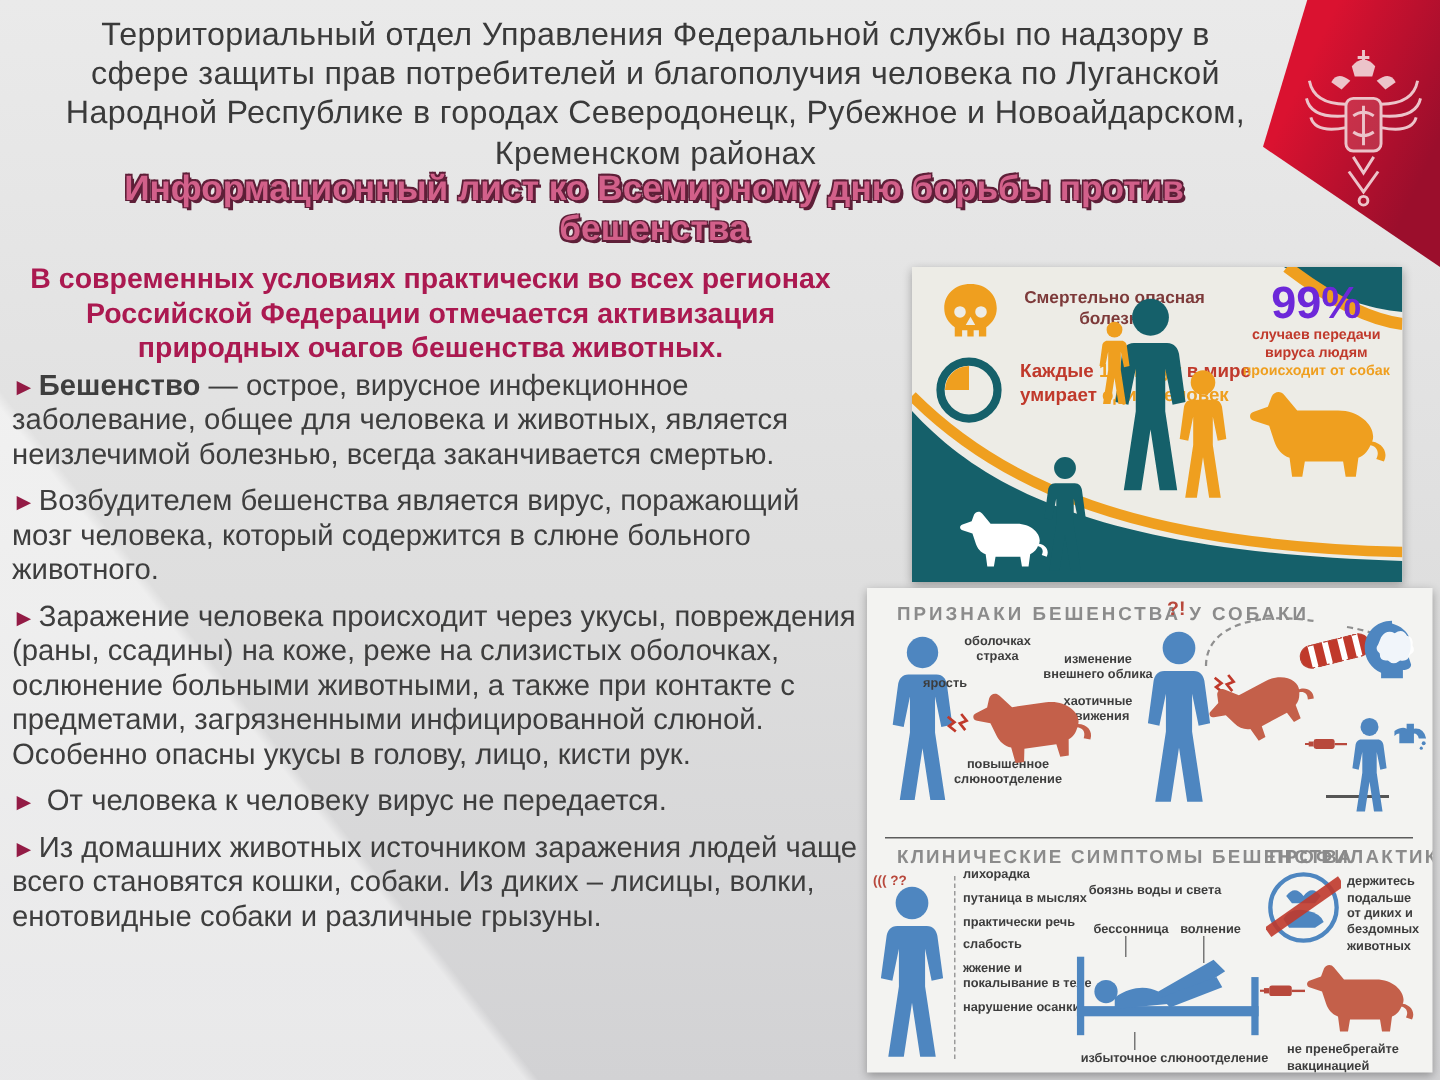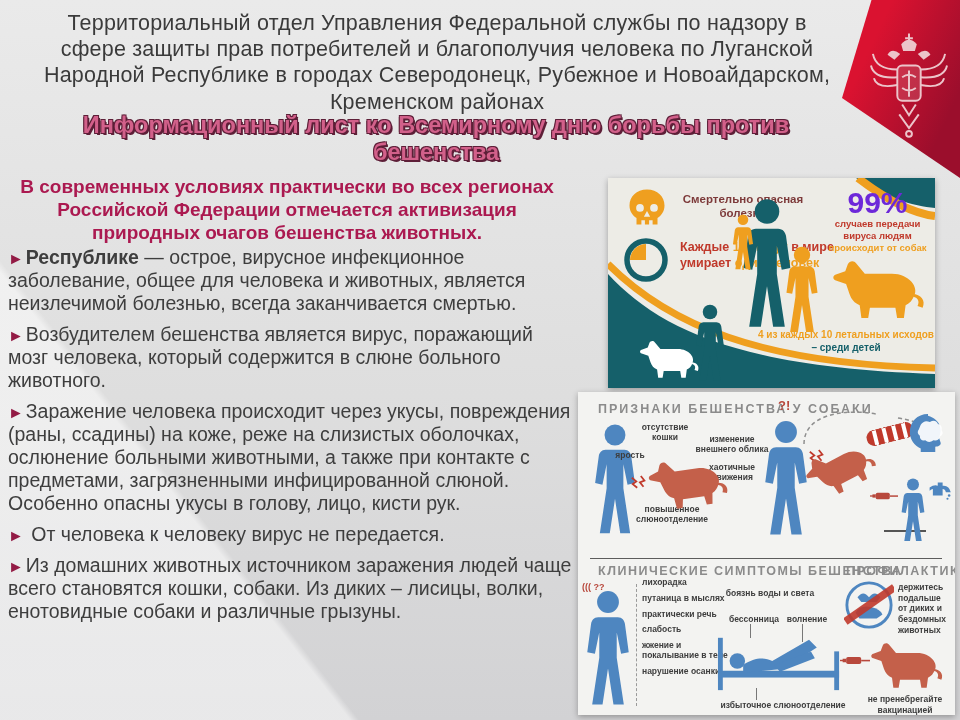--- a/index.html
+++ b/index.html
@@ -111,21 +111,21 @@
       <circle cx="40" cy="110" r="3"></circle>
     </svg>
   </div>
 
   <div class="abs org-title">Территориальный отдел Управления Федеральной службы по надзору в сфере защиты прав потребителей и благополучия человека по Луганской Народной Республике в городах Северодонецк, Рубежное и Новоайдарском, Кременском районах</div>
   <div class="abs doc-title">Информационный лист ко Всемирному дню борьбы против бешенства</div>
 
   <div class="abs intro">В современных условиях практически во всех регионах Российской Федерации отмечается активизация природных очагов бешенства животных.</div>
 
   <div class="abs body-col">
-    <p><span class="bullet">►</span><span class="b">Республике</span><span> — острое, вирусное инфекционное заболевание, общее для человека и животных, является неизлечимой болезнью, всегда заканчивается смертью.</span></p>
+    <p><span class="bullet">►</span><span class="b">Бешенство</span><span> — острое, вирусное инфекционное заболевание, общее для человека и животных, является неизлечимой болезнью, всегда заканчивается смертью.</span></p>
     <p><span class="bullet">►</span><span>Возбудителем бешенства является вирус, поражающий мозг человека, который содержится в слюне больного животного.</span></p>
     <p><span class="bullet">►</span><span>Заражение человека происходит через укусы, повреждения (раны, ссадины) на коже, реже на слизистых оболочках, ослюнение больными животными, а также при контакте с предметами, загрязненными инфицированной слюной. Особенно опасны укусы в голову, лицо, кисти рук.</span></p>
     <p><span class="bullet">►</span><span> От человека к человеку вирус не передается.</span></p>
     <p><span class="bullet">►</span><span>Из домашних животных источником заражения людей чаще всего становятся кошки, собаки. Из диких – лисицы, волки, енотовидные собаки и различные грызуны.</span></p>
   </div>
 
 
   <div class="abs info1">
     <svg class="abs" style="left:0;top:0" width="327" height="210" viewBox="0 0 327 210">
       <path d="M248 0 C278 20 305 28 327 30 L327 0 Z" fill="#15606a"></path>
@@ -164,31 +164,30 @@
         <use href="#sym-dog"></use>
       </svg>
 
     <svg class="abs" style="left:86px;top:126px;fill:#15606a" width="32" height="80" viewBox="0 0 44 110">
         <use href="#sym-person"></use>
       </svg>
     <svg class="abs flip" style="left:26px;top:158px;fill:#ffffff" width="66" height="46" viewBox="0 0 120 80">
         <use href="#sym-dog"></use>
       </svg>
 
-    <div class="abs i1-children"><span class="or-t">4 из каждых 10 летальных исходов </span><span class="teal-t">– среди детей</span></div>
     <div class="abs i1-cta">Вакцинируй свою собаку. Убереги себя от смертельной опасности</div>
   </div>
 
   <div class="abs info2">
     <div class="abs i2-title" style="left:20px;top:10px">ПРИЗНАКИ БЕШЕНСТВА У СОБАКИ</div>
 
     <svg class="abs" style="left:14px;top:28px;fill:#4e86c0" width="46" height="122" viewBox="0 0 44 110">
         <use href="#sym-person"></use>
       </svg>
-    <div class="abs lab" style="left:56px;top:30px;width:62px">отсутствие кошки</div>
+    <div class="abs lab" style="left:56px;top:30px;width:62px">оболочках страха</div>
     <div class="abs lab" style="left:30px;top:58px;width:44px">ярость</div>
     <div class="abs lab" style="left:114px;top:42px;width:80px">изменение внешнего облика</div>
     <div class="abs lab" style="left:118px;top:70px;width:72px">хаотичные движения</div>
     <div class="abs lab" style="left:46px;top:112px;width:96px">повышенное слюноотделение</div>
     <svg class="abs" style="left:52px;top:82px" width="18" height="22" viewBox="0 0 20 24">
         <use href="#sym-anger"></use>
       </svg>
     <svg class="abs flip" style="left:64px;top:62px;fill:#c4604a;transform:rotate(-8deg)" width="86" height="58" viewBox="0 0 120 80">
         <use href="#sym-dog"></use>
       </svg>
@@ -266,16 +265,16 @@
       <path d="M12 34 q4 -8 16 -6 q10 2 12 8 l-6 4 h-18 z" fill="#4e86c0"></path>
       <rect x="-4" y="22" width="62" height="8" fill="#c0392b" opacity="0.9" transform="rotate(-35 26 26)"></rect>
     </svg>
     <div class="abs prev-txt" style="left:320px;top:190px;width:54px">держитесь подальше от диких и бездомных животных</div>
     <svg class="abs" style="left:262px;top:262px;fill:#b8483c" width="30" height="13" viewBox="0 0 34 14">
         <use href="#sym-syringe"></use>
       </svg>
     <svg class="abs flip" style="left:286px;top:246px;fill:#c4604a" width="80" height="54" viewBox="0 0 120 80">
         <use href="#sym-dog"></use>
       </svg>
-    <div class="abs prev-txt" style="left:280px;top:302px;width:94px;text-align:center">не пренебрегайте вакцинацией</div>
+    <div class="abs prev-txt" style="left:280px;top:302px;width:94px;text-align:left">не пренебрегайте вакцинацией</div>
   </div>
 
 </div>
 
 </body></html>

